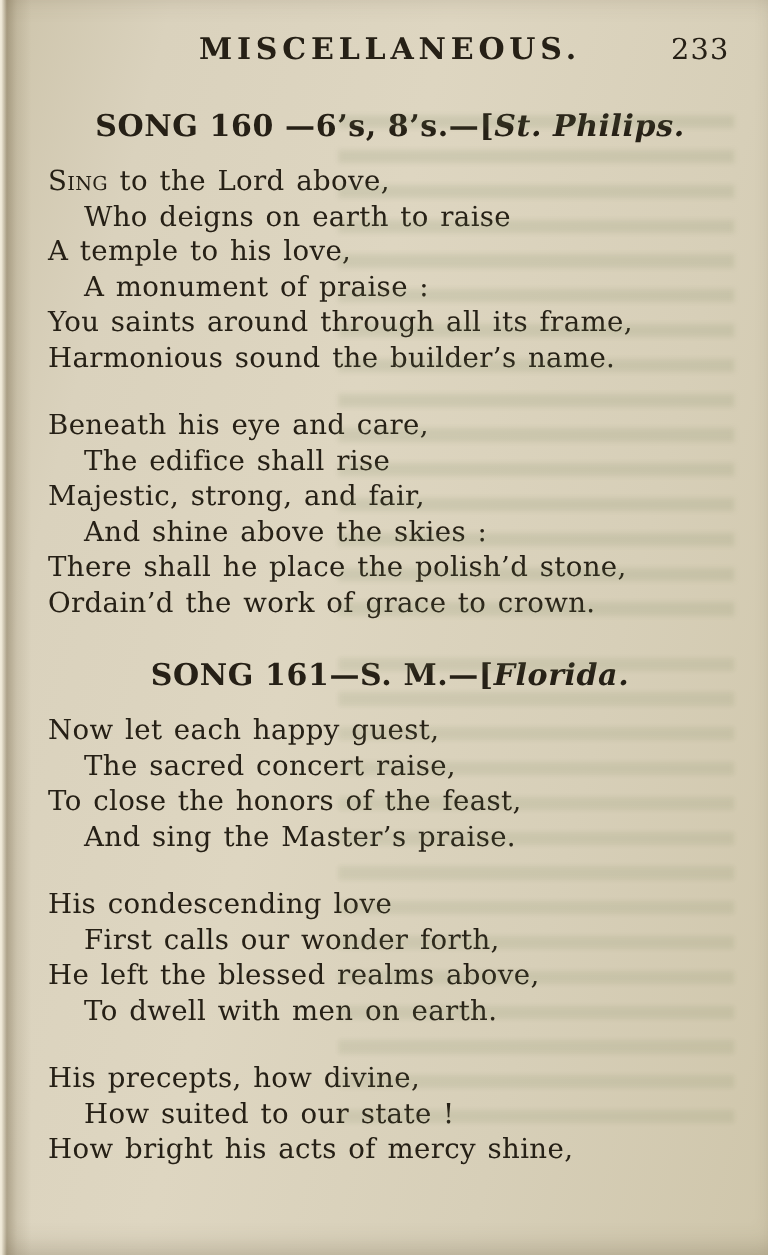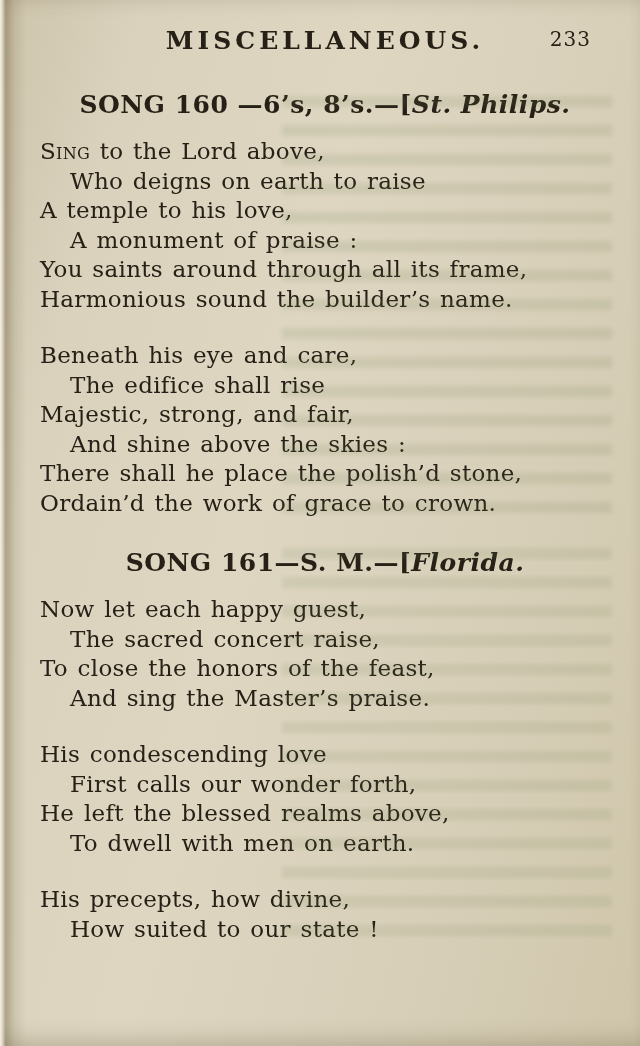--- a/index.html
+++ b/index.html
@@ -40,22 +40,22 @@
   .bleed-b { top: 548px; right: 28px; width: 330px; height: 400px; opacity: .9; }
 
   .page-header { position: relative; height: 34px; margin-bottom: 4px; }
   .running-title {
     text-align: center;
     font-weight: bold;
     font-size: 25px;
     letter-spacing: 4px;
   }
   .page-number {
-    position: absolute; right: 19px; top: 1px;
-    font-size: 20px;
+    position: absolute; right: 2px; top: 1px;
+    font-size: 24px;
     letter-spacing: 1px;
   }
 
   .song-heading {
     margin: 30px 0 18px;
     text-align: center;
     font-size: 25px;
     font-weight: bold;
     letter-spacing: 0.5px;
   }
@@ -117,14 +117,15 @@
   <div class="verse">
     <div class="line">His condescending love</div>
     <div class="line indent">First calls our wonder forth,</div>
     <div class="line">He left the blessed realms above,</div>
     <div class="line indent">To dwell with men on earth.</div>
   </div>
 
   <div class="verse">
     <div class="line">His precepts, how divine,</div>
     <div class="line indent">How suited to our state !</div>
+    <div class="line">How bright his acts of mercy shine,</div>
   </div>
 </div>
 
 </body></html>

